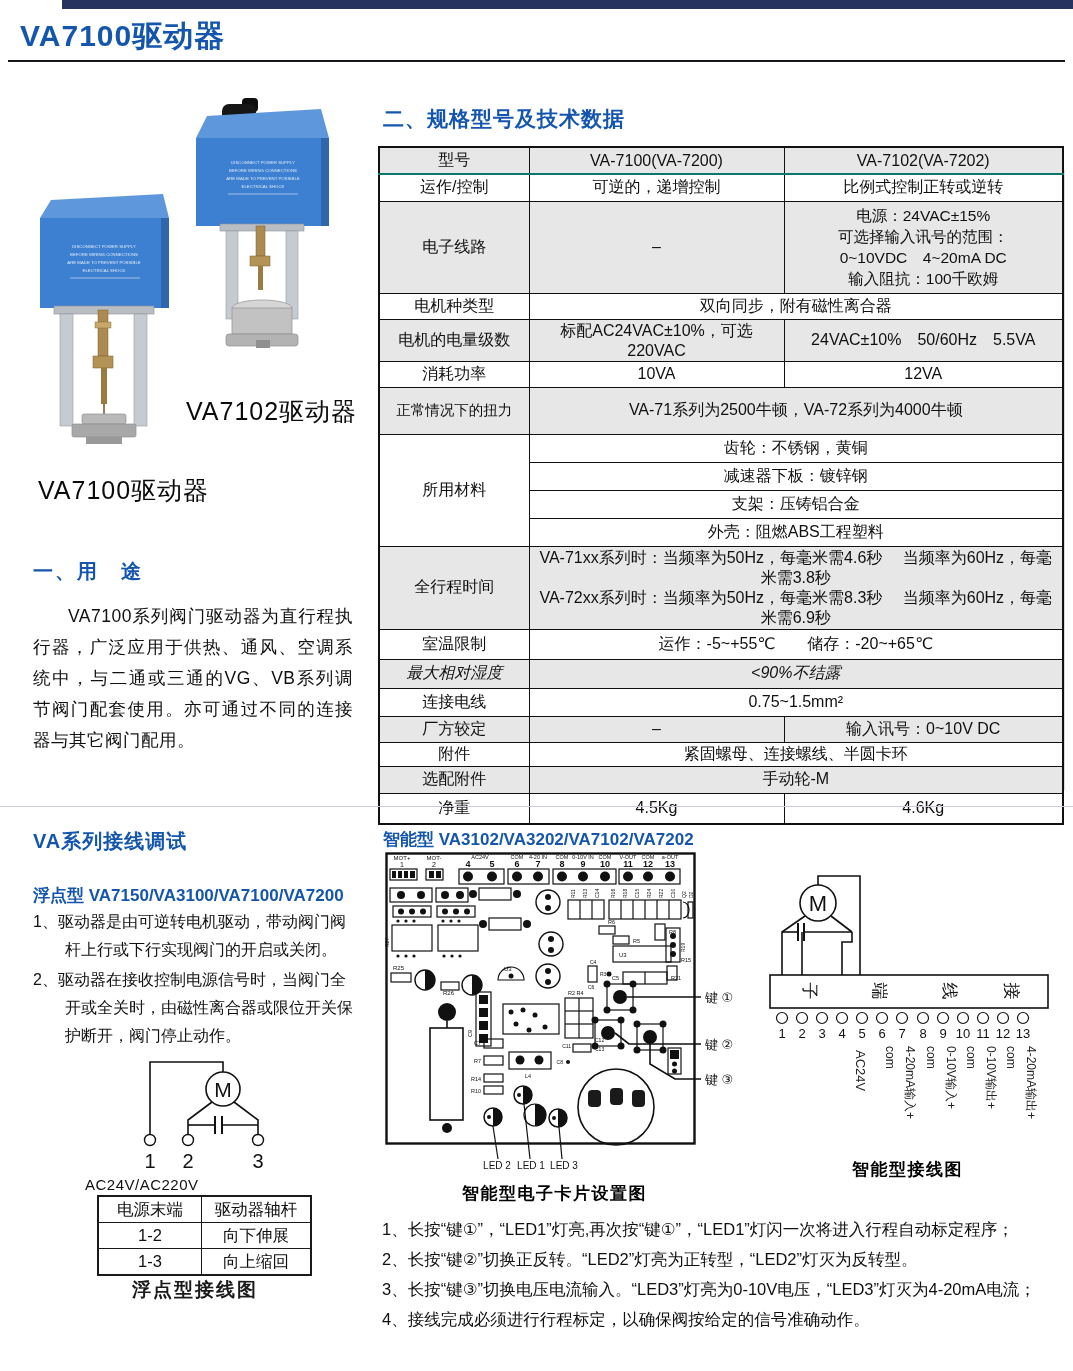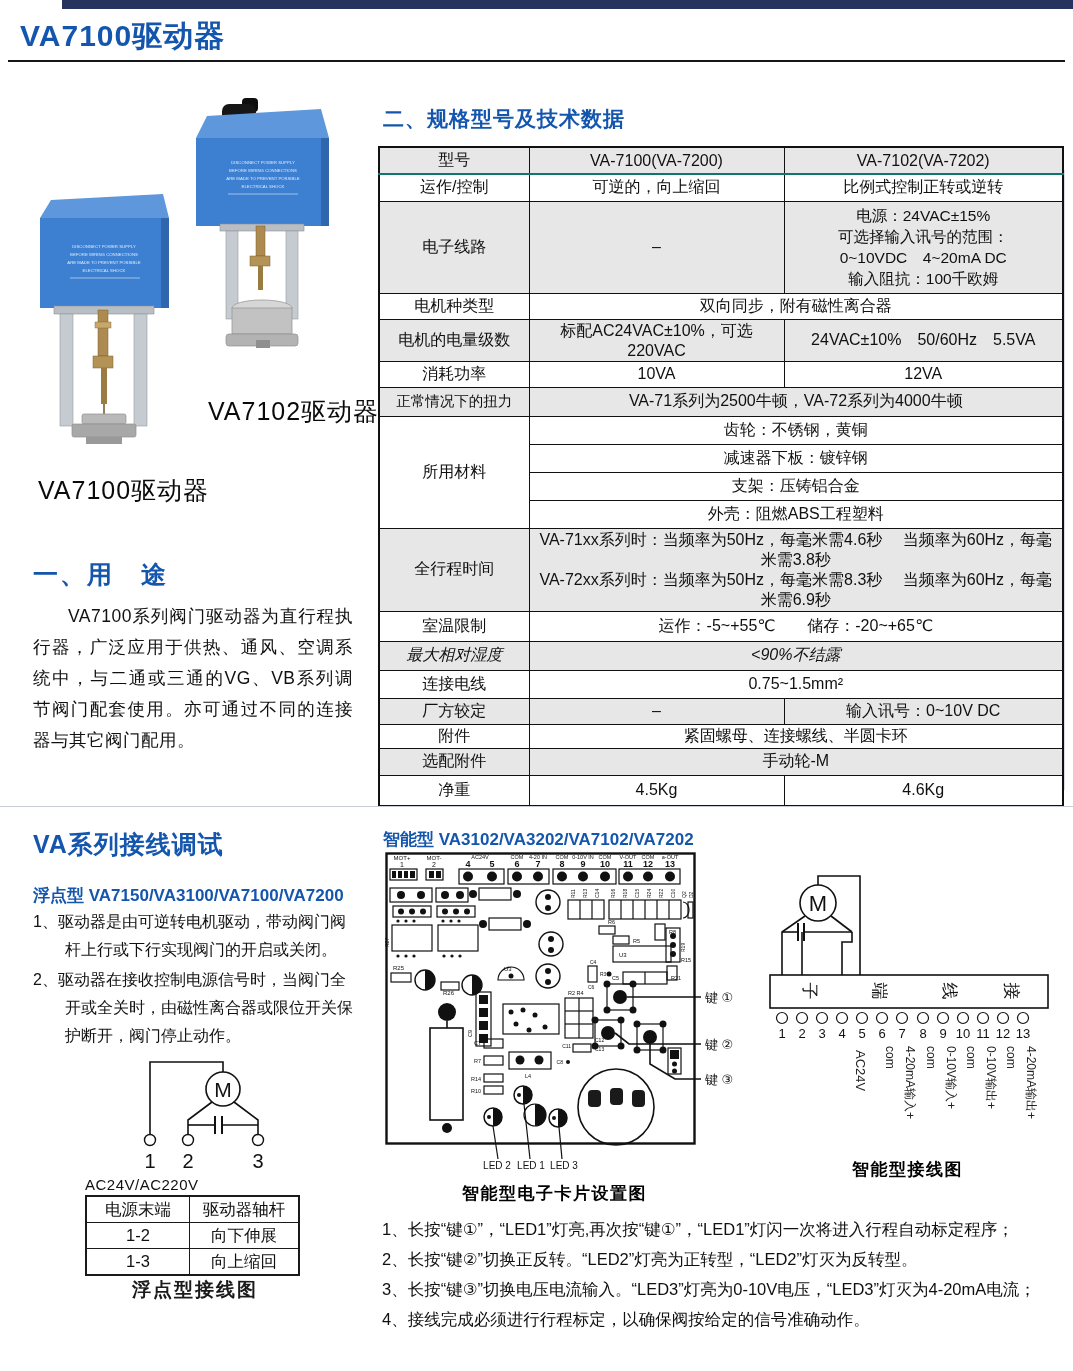--- a/index.html
+++ b/index.html
@@ -1,21 +1,21 @@
 <!DOCTYPE html>
 <html><head>
 <meta charset="utf-8">
 <style>
   html,body{margin:0;padding:0;background:#fff;}
   body{font-family:"Liberation Sans","DejaVu Sans",sans-serif;color:#111;}
   #page{position:relative;width:1073px;height:1371px;background:#ffffff;overflow:hidden;}
   .abs{position:absolute;}
   .blue{color:#1456ad;}
   .main-title{font-size:30px;font-weight:bold;letter-spacing:1px;}
-  .sec-title-lg{font-size:25px;font-weight:bold;letter-spacing:2px;}
+  .sec-title-lg{font-size:20px;font-weight:bold;letter-spacing:2px;}
   .sec-title-md{font-size:21px;font-weight:bold;letter-spacing:1px;}
   .sub-blue{font-size:17px;font-weight:bold;}
   .body-text{font-size:17.5px;line-height:31px;letter-spacing:0.5px;text-align:justify;}
   .note{font-size:16px;line-height:28px;padding-left:2em;text-indent:-2em;margin:0 0 2px 0;}
   .photo-label{font-size:25px;color:#0a0a0a;letter-spacing:1px;}
   .caption{font-size:17px;font-weight:bold;letter-spacing:1.5px;color:#000000;}
   .fcaption{font-size:19px;font-weight:bold;letter-spacing:2px;color:#1a1a1a;}
   .instr{font-size:16.5px;line-height:30px;white-space:nowrap;color:#101010;}
 
   
@@ -102,21 +102,21 @@
       <rect x="65" y="132" width="16" height="6" fill="#c7a86b" stroke="#7d5f2e" stroke-width="0.4"></rect>
       <rect x="63" y="166" width="20" height="12" fill="#b49356" stroke="#7d5f2e" stroke-width="0.5"></rect>
       <rect x="71" y="178" width="6" height="36" fill="#9a7b42"></rect>
       <line x1="74" y1="214" x2="74" y2="224" stroke="#6e5526" stroke-width="1.5"></line>
       <rect x="52" y="224" width="44" height="10" rx="2" fill="#b9b9b9" stroke="#8f8f8f" stroke-width="0.7"></rect>
       <rect x="42" y="234" width="64" height="13" rx="2" fill="#a8a8a8" stroke="#8f8f8f" stroke-width="0.7"></rect>
       <rect x="56" y="247" width="36" height="7" fill="#999999"></rect>
     </g>
   </svg>
 
-  <div class="abs photo-label" style="left:208px;top:395px;">VA7102驱动器</div>
+  <div class="abs photo-label" style="left:186px;top:395px;">VA7102驱动器</div>
   <div class="abs photo-label" style="left:38px;top:474px;">VA7100驱动器</div>
 
   <div class="abs sec-title-lg blue" style="left:33px;top:558px;">一、用　途</div>
   <div class="abs body-text" style="left:33px;top:601px;width:320px;text-indent:2em;">VA7100系列阀门驱动器为直行程执行器，广泛应用于供热、通风、空调系统中，与二通或三通的VG、VB系列调节阀门配套使用。亦可通过不同的连接器与其它阀门配用。</div>
 
   <div class="abs sec-title-md blue" style="left:383px;top:105px;">二、规格型号及技术数据</div>
 
   <table class="spec abs" style="left:378px;top:146px;">
     <colgroup>
         <col style="width:150px">
@@ -124,21 +124,21 @@
         <col style="width:279px">
       </colgroup>
     <tbody>
         <tr class="g hdr" style="height:27px;">
       <td>型号</td>
       <td>VA-7100(VA-7200)</td>
       <td>VA-7102(VA-7202)</td>
     </tr>
     <tr class="w" style="height:27px;">
       <td>运作/控制</td>
-      <td>可逆的，向上缩回</td>
+      <td>可逆的，递增控制</td>
       <td>比例式控制正转或逆转</td>
     </tr>
     <tr class="g" style="height:92px;">
       <td>电子线路</td>
       <td>–</td>
       <td>
         <div class="mline">电源：24VAC±15%</div>
         <div class="mline">可选择输入讯号的范围：</div>
         <div class="mline">0~10VDC　4~20mA DC</div>
         <div class="mline">输入阻抗：100千欧姆</div>
@@ -151,21 +151,21 @@
     <tr class="g" style="height:26px;">
       <td>电机的电量级数</td>
       <td class="small1">标配AC24VAC±10%，可选220VAC</td>
       <td class="small2">24VAC±10%　50/60Hz　5.5VA</td>
     </tr>
     <tr class="w" style="height:26px;">
       <td>消耗功率</td>
       <td>10VA</td>
       <td>12VA</td>
     </tr>
-    <tr class="g" style="height:29px;border-radius:12px;">
+    <tr class="g" style="height:47px;border-radius:12px;">
       <td style="font-size:14.5px;">正常情况下的扭力</td>
       <td colspan="2">VA-71系列为2500牛顿，VA-72系列为4000牛顿</td>
     </tr>
     <tr class="w" style="height:28px;">
       <td rowspan="4">所用材料</td>
       <td colspan="2">齿轮：不锈钢，黄铜</td>
     </tr>
     <tr class="w" style="height:28px;">
       <td colspan="2">减速器下板：镀锌钢</td>
     </tr>
@@ -237,21 +237,21 @@
     <circle class="wt" cx="80" cy="94" r="5.5" stroke-width="1.4"></circle>
     <circle class="wt" cx="118" cy="94" r="5.5" stroke-width="1.4"></circle>
     <circle class="wt" cx="188" cy="94" r="5.5" stroke-width="1.4"></circle>
     <text x="80" y="122" font-size="20" text-anchor="middle" fill="#111">1</text>
     <text x="118" y="122" font-size="20" text-anchor="middle" fill="#111">2</text>
     <text x="188" y="122" font-size="20" text-anchor="middle" fill="#111">3</text>
   </svg>
 
   <div class="abs" style="left:85px;top:1176px;font-size:15px;letter-spacing:0.5px;">AC24V/AC220V</div>
 
-  <table class="ftab abs" style="left:85px;top:1195px;">
+  <table class="ftab abs" style="left:97px;top:1195px;">
     <tbody>
         <tr>
       <td class="c1">电源末端</td>
       <td class="c2">驱动器轴杆</td>
     </tr>
     <tr>
       <td>1-2</td>
       <td>向下伸展</td>
     </tr>
     <tr>

